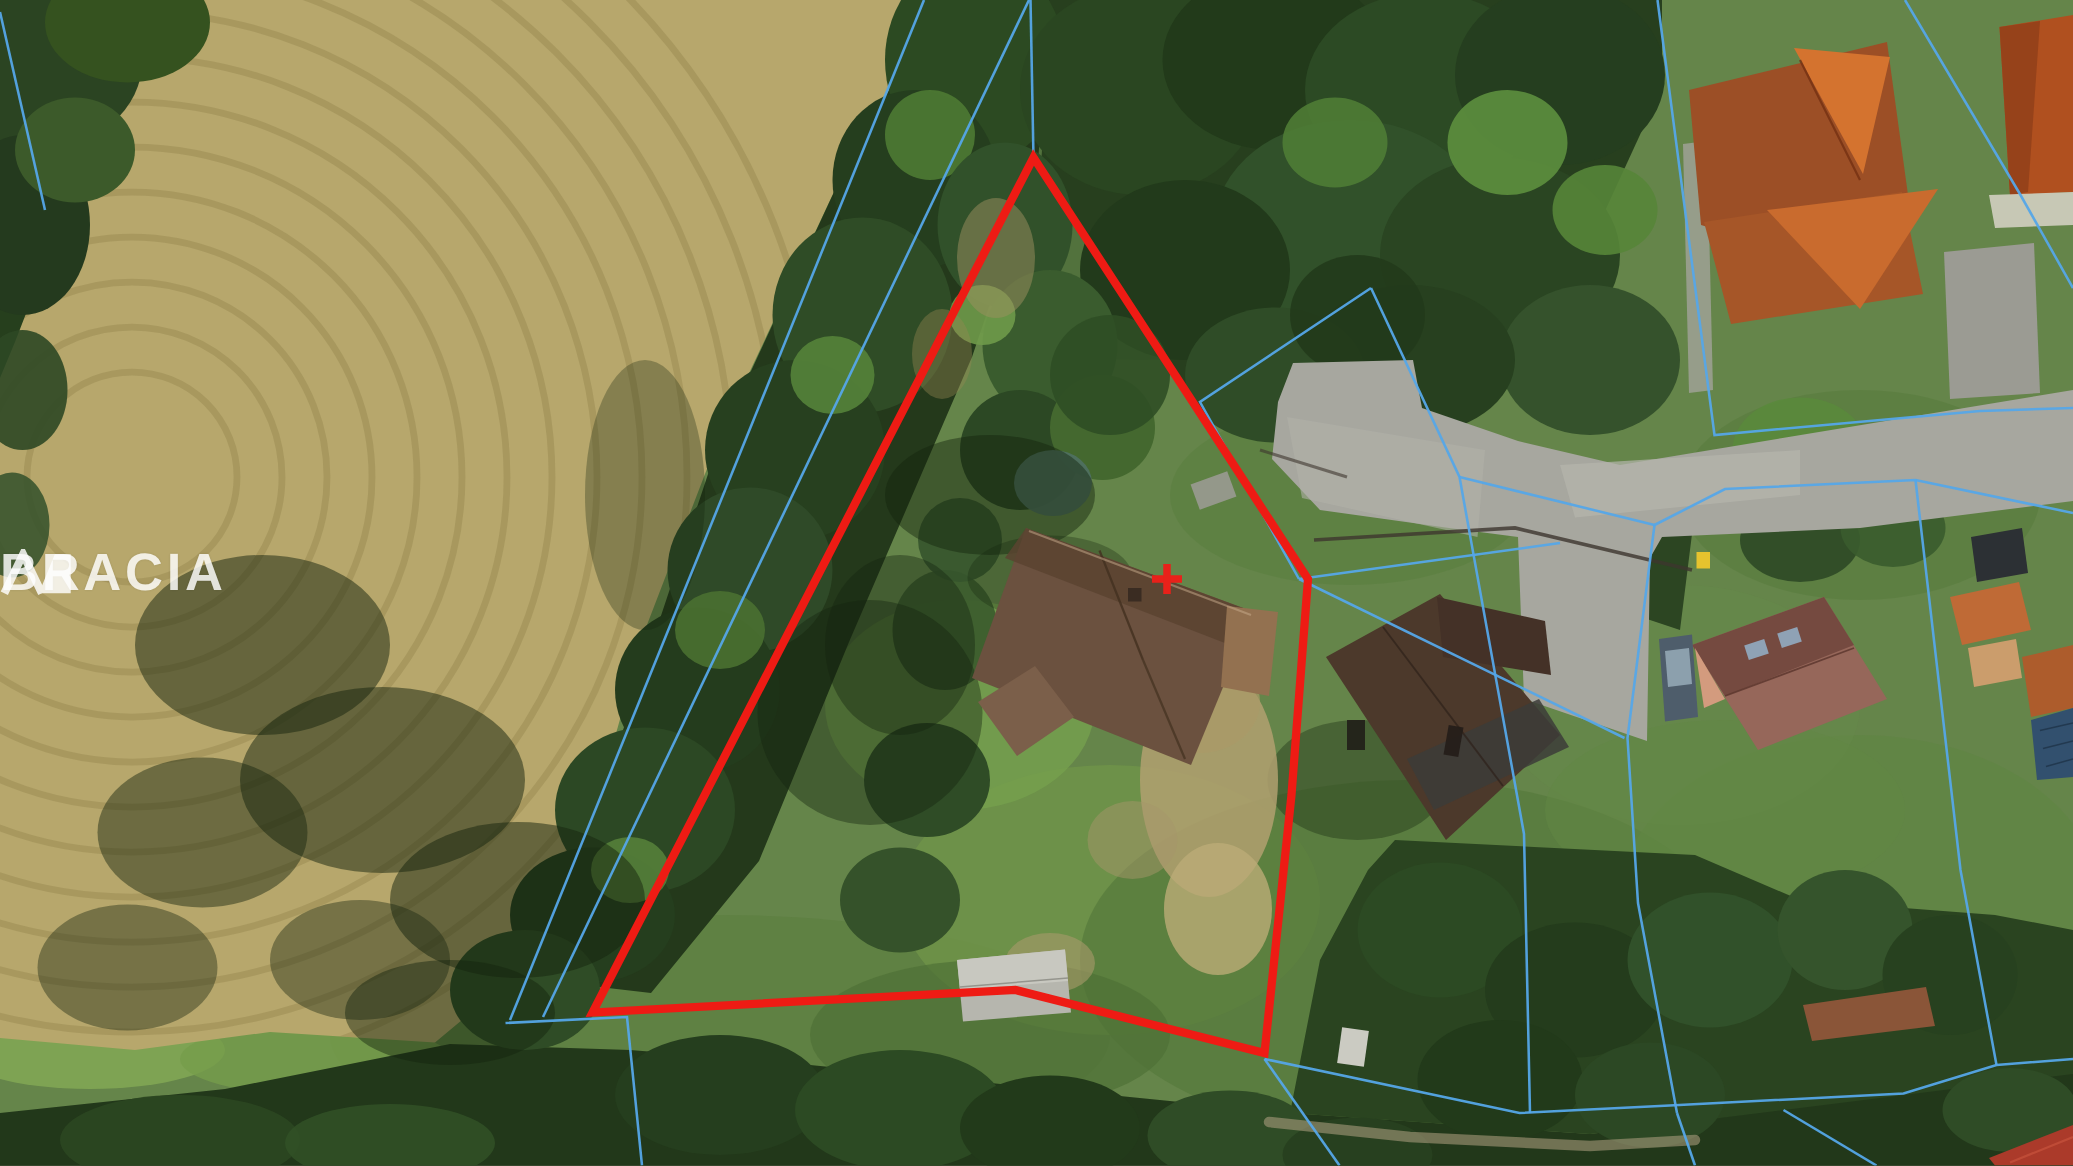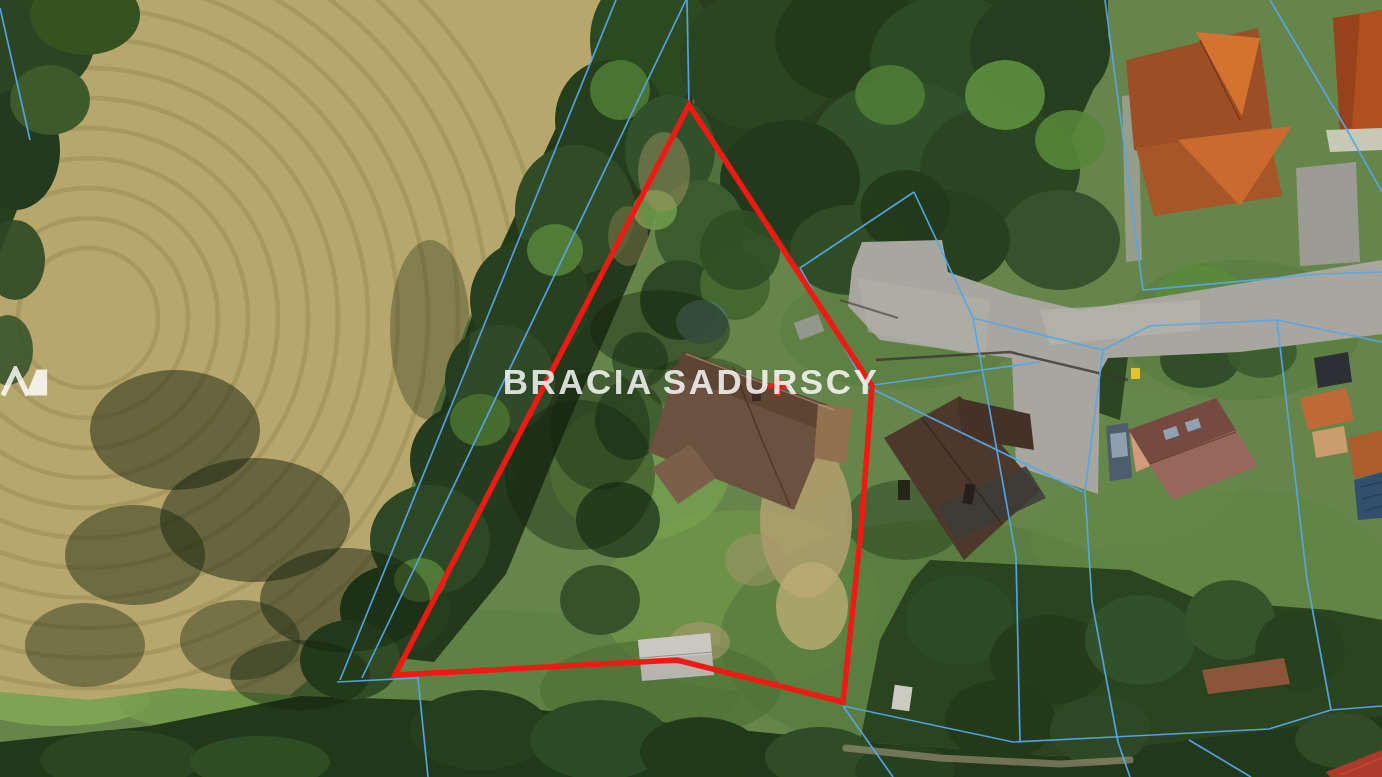--- a/index.html
+++ b/index.html
@@ -5,21 +5,21 @@
   html,body{margin:0;padding:0;background:#222;}
   .stage{
     position:relative;
     width:1382px;height:777px;
     overflow:hidden;
     font-family:"Liberation Sans", sans-serif;
   }
   .stage svg{position:absolute;left:0;top:0;display:block;}
   .watermark{
     position:absolute;left:0;top:364px;width:100%;
-    display:flex;justify-content:center;align-items:center;gap:9px;
+    display:flex;align-items:center;gap:9px;
     pointer-events:none;
   }
   .watermark .wm-text{
     font-size:35px;font-weight:700;letter-spacing:2.5px;
     color:#ffffff;opacity:0.82;line-height:1;
     text-shadow:0 0 2px rgba(0,0,0,0.12);
   }
   .wm-logo{opacity:0.82;margin-top:2px;}
 </style>
 </head>
@@ -279,15 +279,14 @@
         <rect x="768" y="383.5" width="20" height="5" fill="#e8211a"></rect>
         <rect x="775.5" y="376" width="5" height="20" fill="#e8211a"></rect>
       </g>
     </svg>
   <div class="watermark">
     <span class="wm-text">BRACIA</span>
     <svg class="wm-logo" width="50" height="32" viewBox="0 0 52 32">
       <polyline points="3,30 16,3 29,30" fill="none" stroke="#ffffff" stroke-width="5.5"></polyline>
       <polygon points="27,30 38,3 49,3 49,30" fill="#ffffff"></polygon>
     </svg>
-    <span class="wm-text">SADURSCY</span>
   </div>
 </div>
 
 </body></html>

